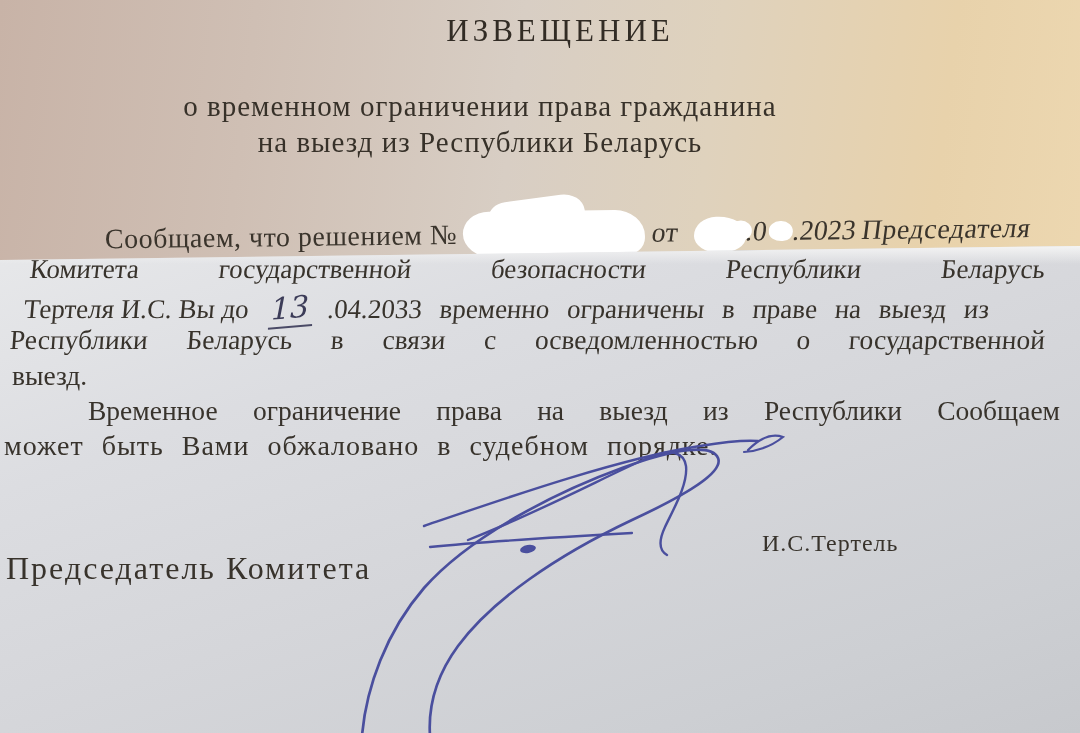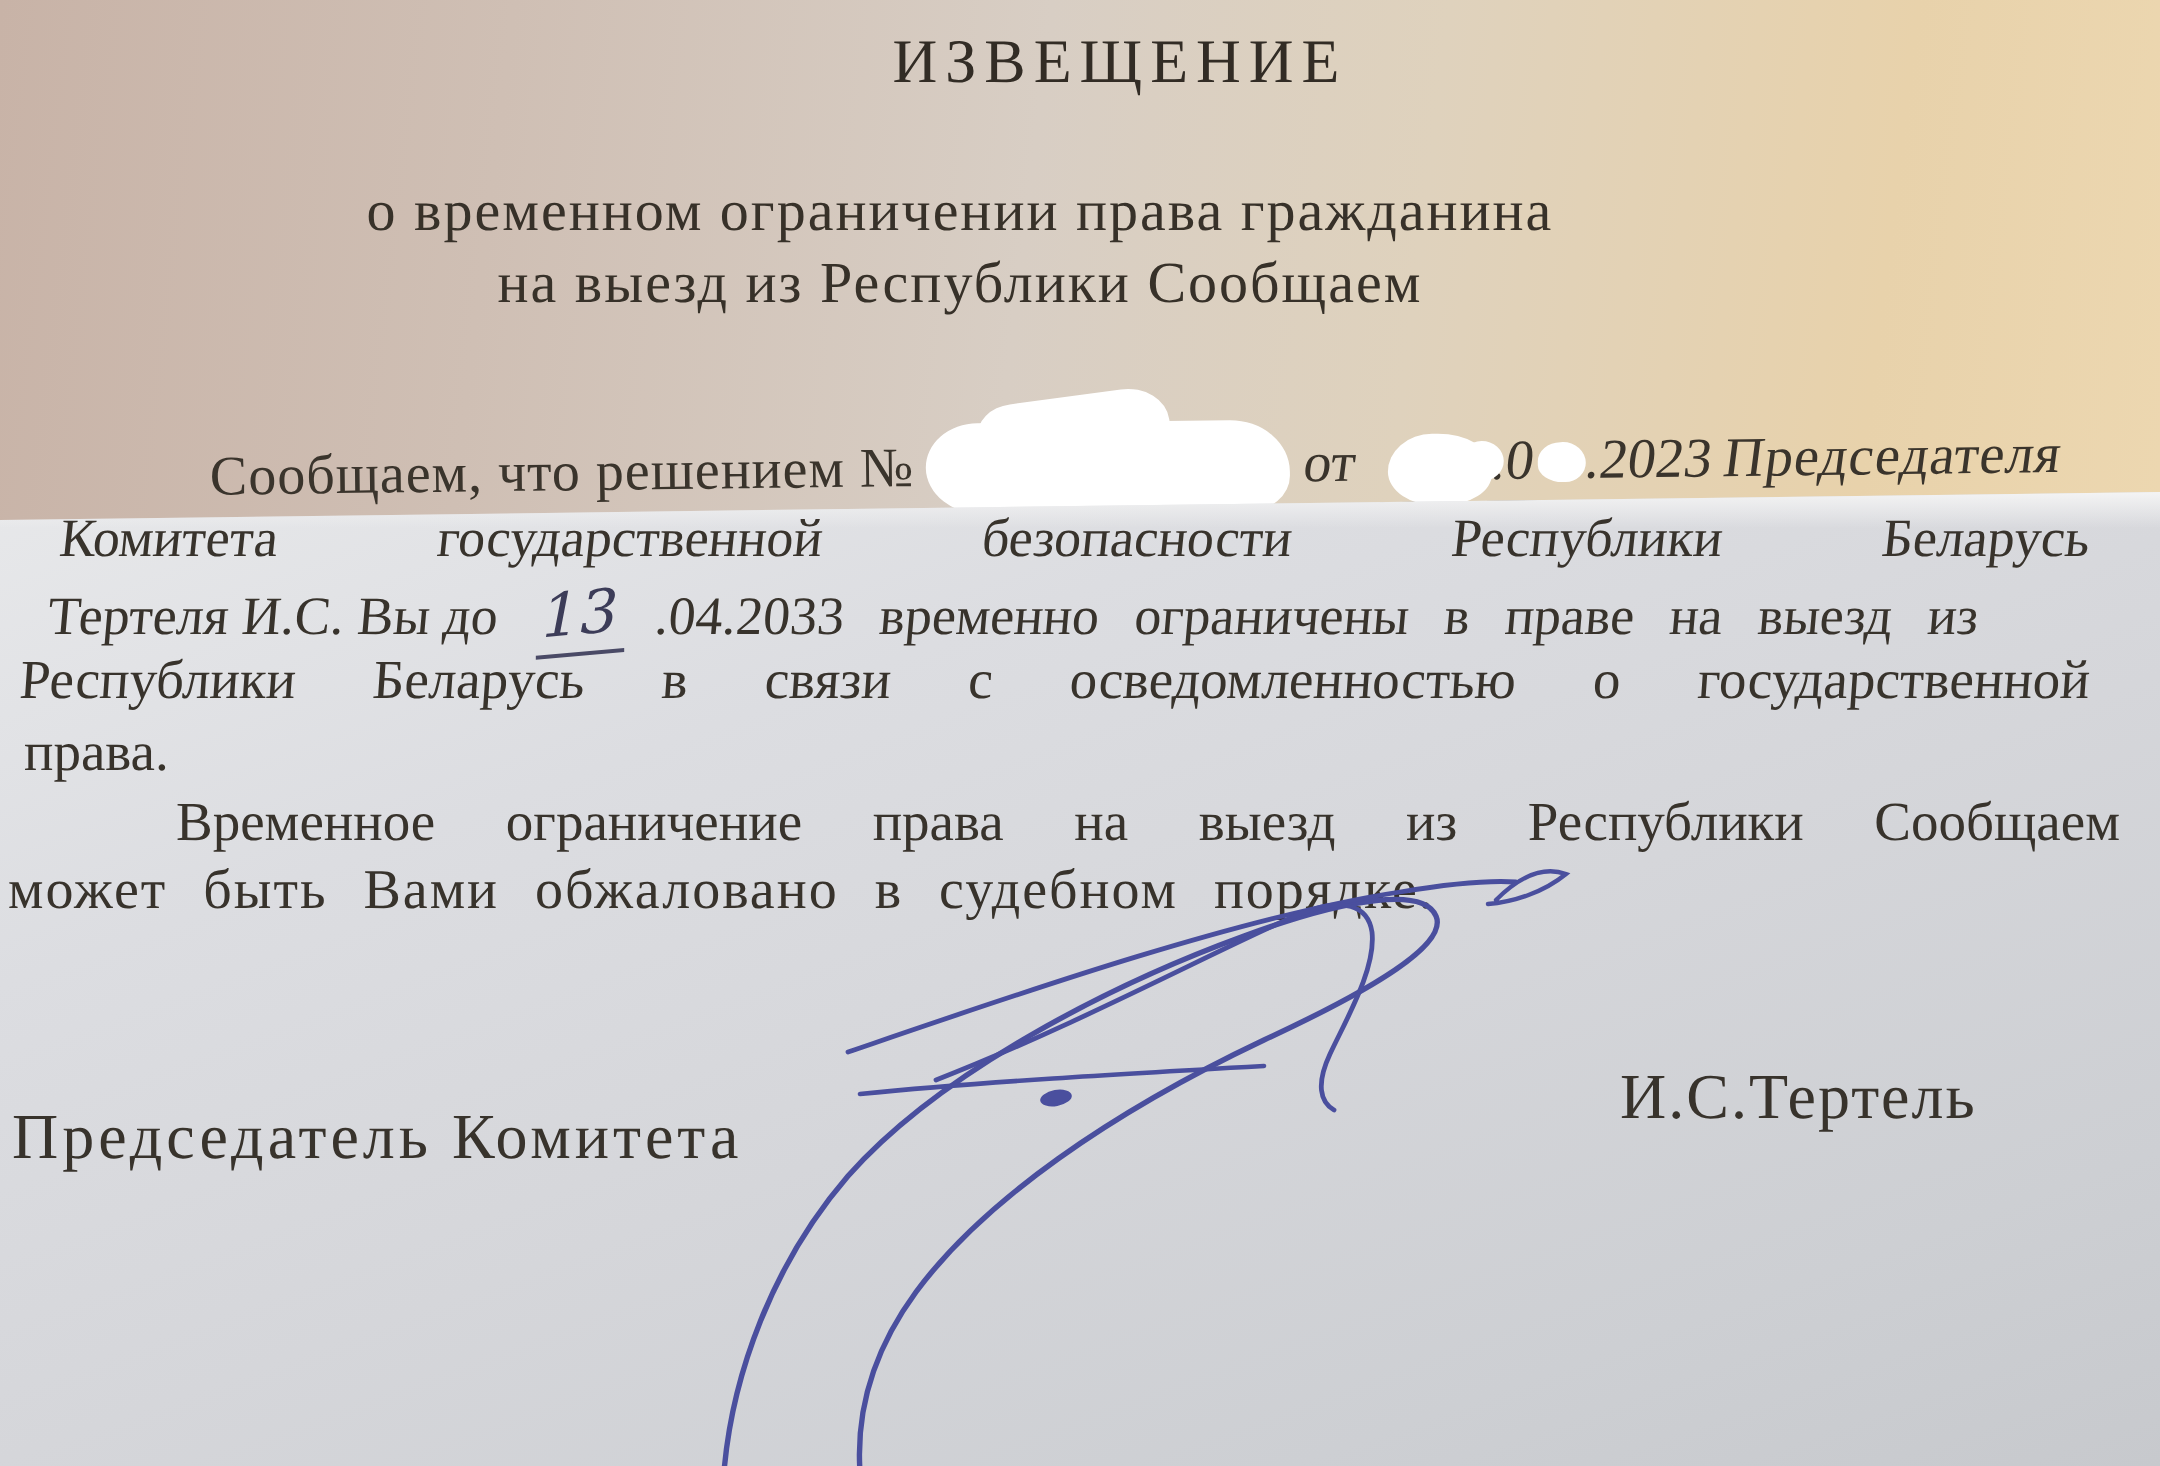--- a/index.html
+++ b/index.html
@@ -55,33 +55,33 @@
   .hw-day{
     display:inline-block;font-family:"DejaVu Serif", serif;font-style:italic;font-size:30px;
     color:#3c3c58;margin:0 9px 0 12px;padding:0 3px 1px 3px;
     border-bottom:2px solid #4a4a66;transform:rotate(-5deg);
   }
   .b3{left:10px;top:78px;width:1035px;font-size:27.5px;transform:skewX(-4deg);transform-origin:0 50%;}
   .b4{left:12px;top:114px;font-size:27.5px;}
   .b5{left:88px;top:149px;width:972px;font-size:27.5px;}
   .b6{left:4px;top:184px;font-size:28px;letter-spacing:1px;word-spacing:10px;}
   .sig-left{left:6px;top:304px;font-size:32px;letter-spacing:2px;}
-  .sig-right{left:810px;top:284px;font-size:32px;letter-spacing:1px;}
+  .sig-right{left:762px;top:284px;font-size:24px;letter-spacing:1px;}
   
   .signature-svg{position:absolute;inset:0;z-index:5;pointer-events:none;}
 </style>
 </head>
 <body>
 
 <div id="photo">
 
   <div class="top-sheet">
     <div class="doc-title">ИЗВЕЩЕНИЕ</div>
     <div class="doc-subtitle sub1">о временном ограничении права гражданина</div>
-    <div class="doc-subtitle sub2">на выезд из Республики Сообщаем</div>
+    <div class="doc-subtitle sub2">на выезд из Республики Беларусь</div>
 
     <div class="decision-line">
       <span class="dl-lead">Сообщаем, что решением №</span>
       <div class="uline u1"></div>
       <span class="dl-from">от</span>
       <div class="uline u2"></div>
       <span class="dl-d1">.0</span>
       <span class="dl-d2">.2023</span>
       <span class="dl-tail">Председателя</span>
       <div class="blob blob-number"></div>
@@ -95,21 +95,21 @@
 
     <div class="bline jline b1">Комитета государственной безопасности Республики Беларусь</div>
 
     <div class="bline b2">
       <span class="seg">Тертеля И.С. Вы до</span>
       <span class="hw-day">13</span>
       <span class="seg after">.04.2033 временно ограничены в праве на выезд из</span>
     </div>
 
     <div class="bline jline b3">Республики Беларусь в связи с осведомленностью о государственной</div>
-    <div class="bline b4">права.</div>
+    <div class="bline b4">выезд.</div>
     <div class="bline jline b5">Временное ограничение права на выезд из Республики Сообщаем</div>
     <div class="bline b6">может быть Вами обжаловано в судебном порядке.</div>
 
     <div class="bline sig-left">Председатель Комитета</div>
     <div class="bline sig-right">И.С.Тертель</div>
   </div>
 
   <svg class="signature-svg" viewBox="0 0 1080 733" width="1080" height="733">
     <g fill="none" stroke="#4a4f9e" stroke-linecap="round">
       <path stroke-width="2.7" d="M 362 736 C 366 688 386 632 424 588 C 470 536 556 492 622 468 C 676 448 712 444 718 458 C 724 472 688 494 632 520 C 556 556 492 600 458 646 C 436 676 428 706 430 736" stroke="#4a4f9e"></path>

